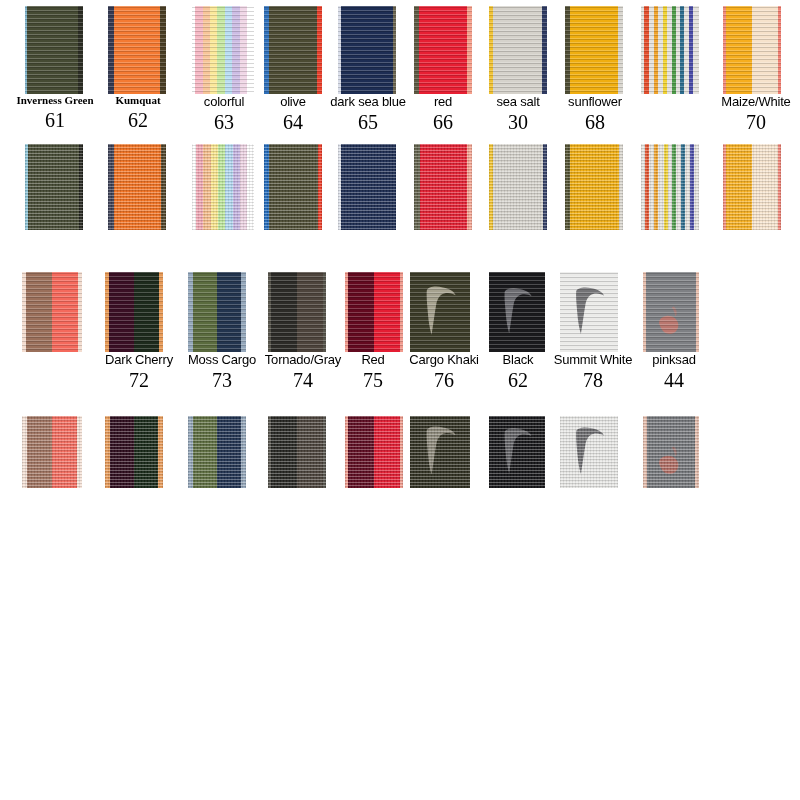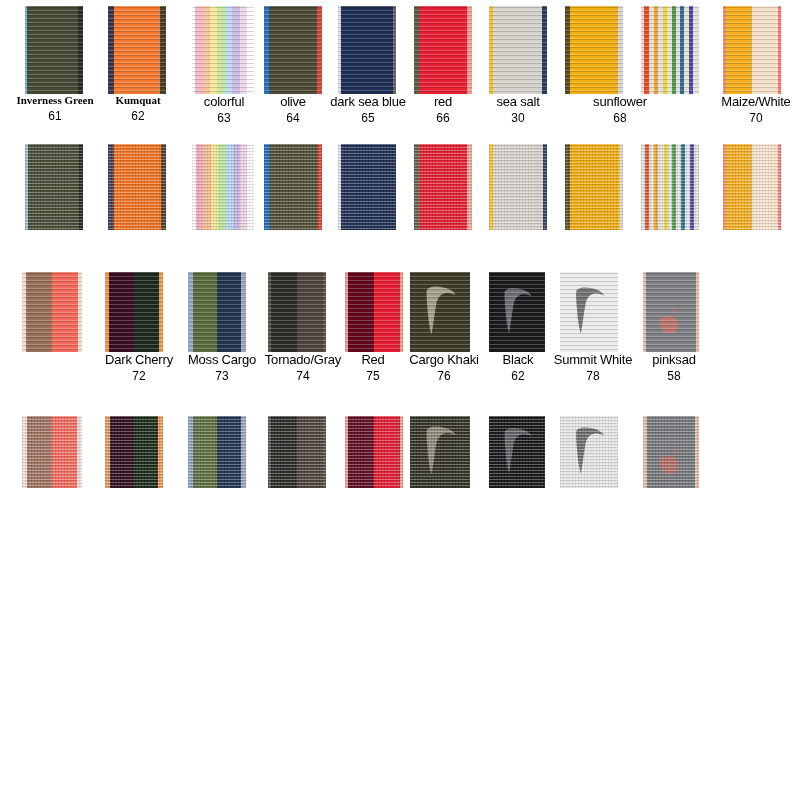--- a/index.html
+++ b/index.html
@@ -91,22 +91,22 @@
     letter-spacing: -0.2px;
   }
   .cap-name.serif {
     font-family: "Liberation Serif", serif;
     font-size: 11px;
     font-weight: bold;
     letter-spacing: 0px;
   }
   .cap-num {
     display: block;
-    font-family: Liberation Sans, sans-serif;
-    font-size: 12px;
+    font-family: Liberation Serif, serif;
+    font-size: 20px;
     margin-top: 3px;
   }
 </style>
 </head>
 <body>
 
 <div id="board">
     <div class="cell" style="left: 25px; top: 6px; width: 58px; height: 88px;">
       <div class="swatch" style="width: 58px; height: 88px;">
         <div class="fabric" style="background: linear-gradient(to right, rgb(127, 178, 201) 0%, rgb(127, 178, 201) 4%, rgb(69, 74, 51) 4%, rgb(69, 74, 51) 92%, rgb(44, 45, 36) 92%, rgb(44, 45, 36) 100%);"></div>
@@ -176,21 +176,21 @@
     <div class="caption" style="left: 482px; top: 95px; width: 72px;">
       <span class="cap-name">sea salt</span>
       <span class="cap-num">30</span>
     </div>
     <div class="cell" style="left: 565px; top: 6px; width: 58px; height: 88px;">
       <div class="swatch" style="width: 58px; height: 88px;">
         <div class="fabric" style="background: linear-gradient(to right, rgb(79, 77, 52) 0%, rgb(79, 77, 52) 8%, rgb(240, 174, 16) 8%, rgb(240, 174, 16) 92%, rgb(217, 214, 207) 92%, rgb(217, 214, 207) 100%);"></div>
         <div class="rib"></div>
       </div>
     </div>
-    <div class="caption" style="left: 577px; top: 95px; width: 86px;">
+    <div class="caption" style="left: 552px; top: 95px; width: 86px;">
       <span class="cap-name">sunflower</span>
       <span class="cap-num">68</span>
     </div>
     <div class="cell" style="left: 641px; top: 6px; width: 58px; height: 88px;">
       <div class="swatch" style="width: 58px; height: 88px;">
         <div class="fabric" style="background: linear-gradient(to right, rgb(228, 226, 222) 0%, rgb(228, 226, 222) 6%, rgb(227, 80, 47) 6%, rgb(227, 80, 47) 13%, rgb(228, 226, 222) 13%, rgb(228, 226, 222) 22%, rgb(239, 163, 44) 22%, rgb(239, 163, 44) 29%, rgb(228, 226, 222) 29%, rgb(228, 226, 222) 38%, rgb(240, 210, 53) 38%, rgb(240, 210, 53) 45%, rgb(228, 226, 222) 45%, rgb(228, 226, 222) 53%, rgb(78, 155, 74) 53%, rgb(78, 155, 74) 60%, rgb(228, 226, 222) 60%, rgb(228, 226, 222) 68%, rgb(45, 109, 142) 68%, rgb(45, 109, 142) 75%, rgb(228, 226, 222) 75%, rgb(228, 226, 222) 83%, rgb(74, 76, 168) 83%, rgb(74, 76, 168) 90%, rgb(228, 226, 222) 90%, rgb(228, 226, 222) 100%);"></div>
         <div class="rib"></div>
       </div>
     </div>
     <div class="cell" style="left: 723px; top: 6px; width: 58px; height: 88px;">
@@ -353,21 +353,21 @@
         <div class="fabric" style="background: linear-gradient(to right, rgb(231, 191, 174) 0%, rgb(231, 191, 174) 6%, rgb(126, 128, 132) 6%, rgb(126, 128, 132) 94%, rgb(231, 191, 174) 94%, rgb(231, 191, 174) 100%);"></div>
         <svg viewBox="0 0 100 100" width="56" height="80" style="position: absolute; left: 0px; top: 0px; opacity: 0.8;">
           <path d="M30,74 C26,66 32,58 42,57 C52,56 62,62 63,72 C64,82 56,90 46,89 C38,88 33,82 30,74 Z" fill="#c9766a"></path>
           <path d="M55,40 C60,44 62,52 58,58 C56,50 54,45 51,42 Z" fill="#c9766a" opacity="0.6"></path>
         </svg>
         <div class="rib"></div>
       </div>
     </div>
     <div class="caption" style="left: 638px; top: 353px; width: 72px;">
       <span class="cap-name">pinksad</span>
-      <span class="cap-num">58</span>
+      <span class="cap-num">44</span>
     </div>
     <div class="cell" style="left: 22px; top: 416px; width: 60px; height: 72px;">
       <div class="swatch" style="width: 60px; height: 72px;">
         <div class="fabric" style="background: linear-gradient(to right, rgb(245, 226, 215) 0%, rgb(245, 226, 215) 8%, rgb(160, 115, 96) 8%, rgb(160, 115, 96) 50%, rgb(244, 107, 94) 50%, rgb(244, 107, 94) 92%, rgb(245, 226, 215) 92%, rgb(245, 226, 215) 100%);"></div>
         <div class="rib fine"></div>
       </div>
     </div>
     <div class="cell" style="left: 105px; top: 416px; width: 58px; height: 72px;">
       <div class="swatch" style="width: 58px; height: 72px;">
         <div class="fabric" style="background: linear-gradient(to right, rgb(232, 154, 88) 0%, rgb(232, 154, 88) 8%, rgb(45, 11, 28) 8%, rgb(45, 11, 28) 50%, rgb(23, 40, 23) 50%, rgb(23, 40, 23) 92%, rgb(232, 154, 88) 92%, rgb(232, 154, 88) 100%);"></div>

